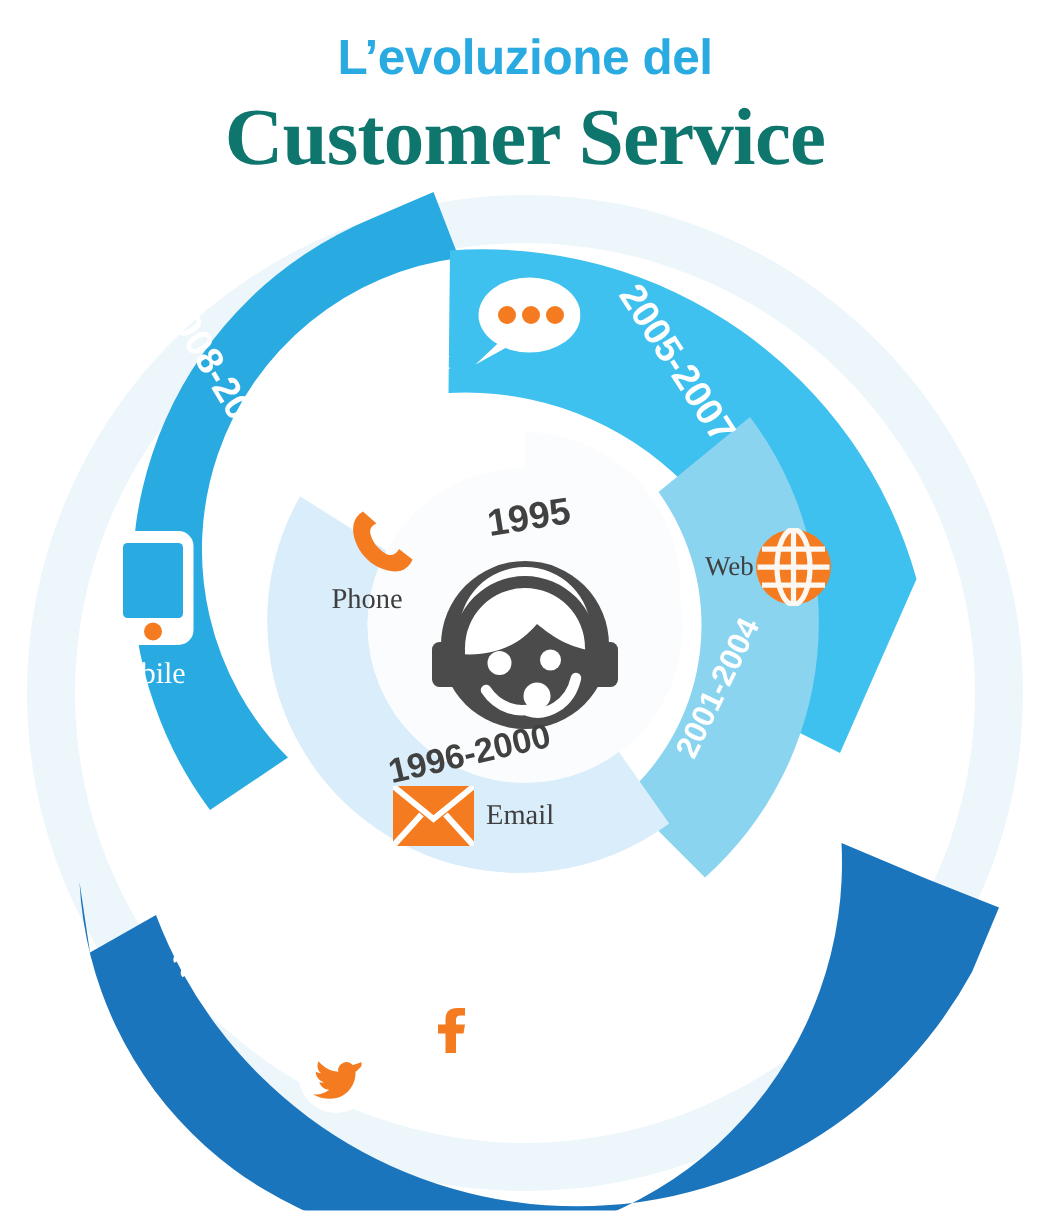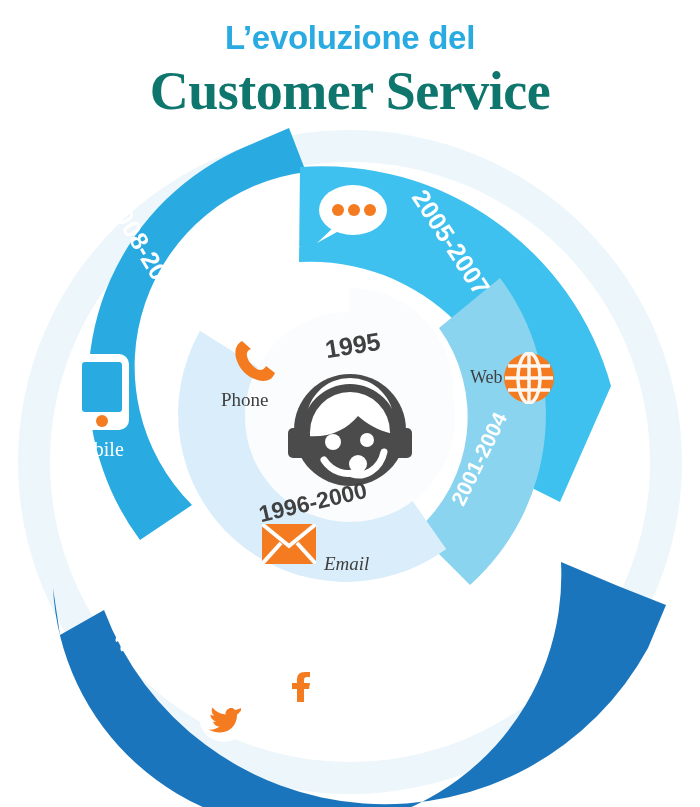--- a/index.html
+++ b/index.html
@@ -115,21 +115,21 @@
     z-index: 26;
   }
   .ch-white { color: #ffffff; }
   .ch-dark  { color: #3f3f3f; }
 
   .lbl-mobile { left: 66px;  top: 438px; font-size: 20px; }
   .lbl-chat   { left: 264px; top: 230px; font-size: 19px; }
   .lbl-web    { left: 470px; top: 367px; font-size: 18px; }
   .lbl-social { left: 286px; top: 727px; font-size: 19px; }
   .lbl-phone  { left: 221px; top: 389px; font-size: 19px; }
-  .lbl-email  { left: 324px; top: 553px; font-size: 19px; font-style: italic; }
+  .lbl-email  { left: 324px; top: 533px; font-size: 19px; }
 
   
   .icon-box {
     position: absolute;
     z-index: 28;
   }
   .ic-mobile  { left: 74px;  top: 353px; width: 56px; height: 78px; }
   .ic-chat    { left: 313px; top: 184px; width: 74px; height: 60px; }
   .ic-web     { left: 503px; top: 352px; width: 52px; height: 52px; }
   .ic-phone   { left: 232px; top: 338px; width: 46px; height: 46px; }

